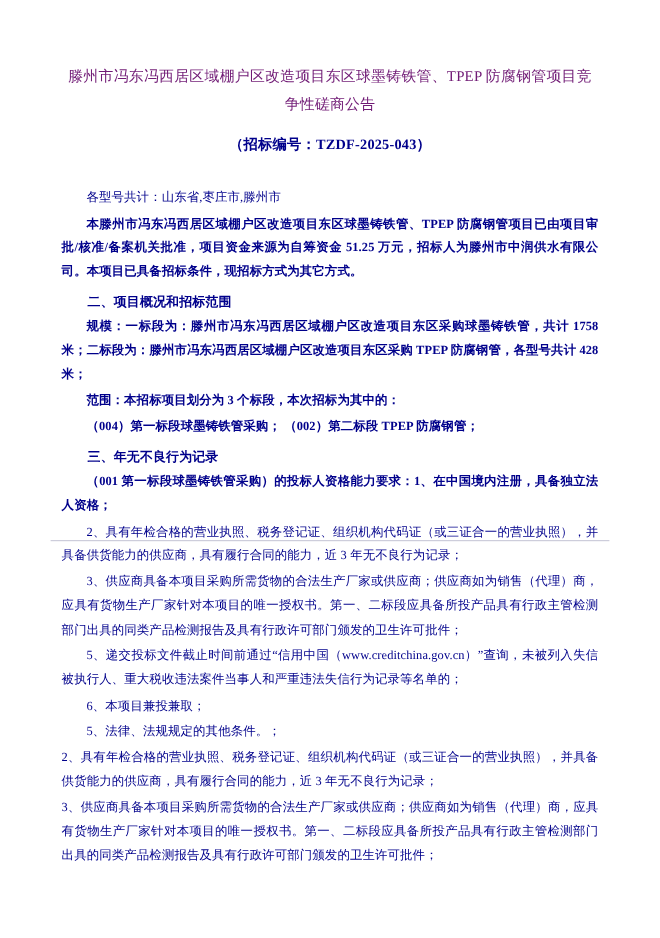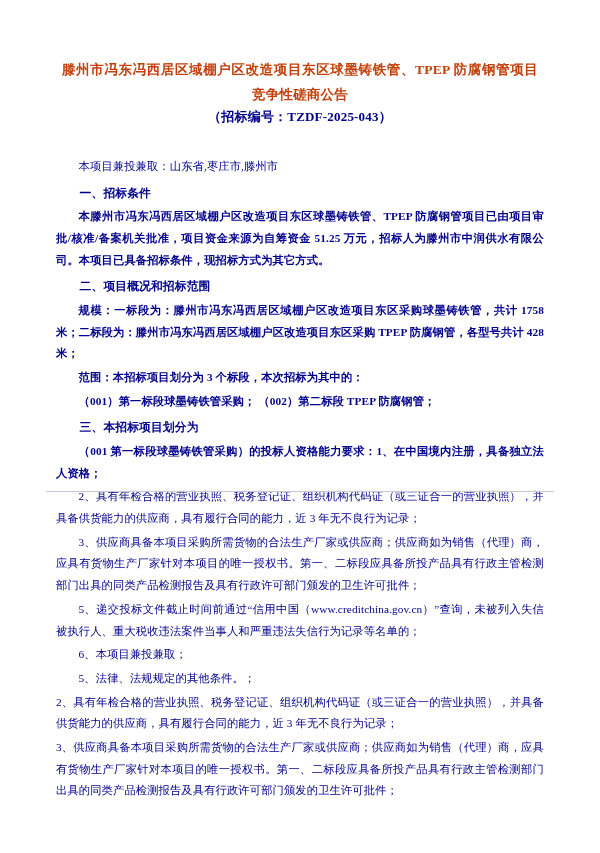--- a/index.html
+++ b/index.html
@@ -16,32 +16,33 @@
   }
   .page {
     position: relative;
     width: 600px;
     height: 853px;
     box-sizing: border-box;
     padding: 46px 56px 0 56px;
   }
   .doc-title {
     font-size: 13.5px;
-    font-weight: bold;
+    font-weight: normal;
     line-height: 1.85;
     text-align: justify;
     text-align-last: center;
     letter-spacing: 0.2px;
     margin: 12px 6px 0 6px;
-    color: #c2410c;
+    color: #701a75;
   }
   .doc-subtitle {
     font-size: 13px;
     font-weight: bold;
     text-align: center;
+    margin-top: 14px;
     letter-spacing: 0.2px;
   }
   .body-block {
     margin-top: 30px;
   }
   p {
     margin: 0 0 2px 0;
     font-size: 11.3px;
     line-height: 1.92;
     text-align: justify;
@@ -76,31 +77,30 @@
 </head>
 <body>
 
 <div class="page">
 
   <div class="doc-title">滕州市冯东冯西居区域棚户区改造项目东区球墨铸铁管、TPEP 防腐钢管项目竞争性磋商公告</div>
   <div class="doc-subtitle">（招标编号：TZDF-2025-043）</div>
 
   <div class="body-block">
 
-    <p class="meta-line">本项目兼投兼取：山东省,枣庄市,滕州市</p>
+    <p class="meta-line">各型号共计：山东省,枣庄市,滕州市</p>
 
-    <p class="heading">一、招标条件</p>
     <p class="indent2">本滕州市冯东冯西居区域棚户区改造项目东区球墨铸铁管、TPEP 防腐钢管项目已由项目审批/核准/备案机关批准，项目资金来源为自筹资金 51.25 万元，招标人为滕州市中润供水有限公司。本项目已具备招标条件，现招标方式为其它方式。</p>
 
     <p class="heading">二、项目概况和招标范围</p>
     <p class="indent2">规模：一标段为：滕州市冯东冯西居区域棚户区改造项目东区采购球墨铸铁管，共计 1758 米；二标段为：滕州市冯东冯西居区域棚户区改造项目东区采购 TPEP 防腐钢管，各型号共计 428 米；</p>
     <p class="indent2">范围：本招标项目划分为 3 个标段，本次招标为其中的：</p>
-    <p class="indent2">（001）第一标段球墨铸铁管采购；  （002）第二标段 TPEP 防腐钢管；</p>
+    <p class="indent2">（004）第一标段球墨铸铁管采购；  （002）第二标段 TPEP 防腐钢管；</p>
 
-    <p class="heading">三、本招标项目划分为</p>
+    <p class="heading">三、年无不良行为记录</p>
     <p class="indent2">（001 第一标段球墨铸铁管采购）的投标人资格能力要求：1、在中国境内注册，具备独立法人资格；</p>
     <p style="text-indent:2em;">2、具有年检合格的营业执照、税务登记证、组织机构代码证（或三证合一的营业执照），并具备供货能力的供应商，具有履行合同的能力，近 3 年无不良行为记录；</p>
     <p style="text-indent:2em;">3、供应商具备本项目采购所需货物的合法生产厂家或供应商；供应商如为销售（代理）商，应具有货物生产厂家针对本项目的唯一授权书。第一、二标段应具备所投产品具有行政主管检测部门出具的同类产品检测报告及具有行政许可部门颁发的卫生许可批件；</p>
     <p style="text-indent:2em;">5、递交投标文件截止时间前通过“信用中国（www.creditchina.gov.cn）”查询，未被列入失信被执行人、重大税收违法案件当事人和严重违法失信行为记录等名单的；</p>
     <p style="text-indent:2em;">6、本项目兼投兼取；</p>
     <p style="text-indent:2em;">5、法律、法规规定的其他条件。；</p>
     <p>2、具有年检合格的营业执照、税务登记证、组织机构代码证（或三证合一的营业执照），并具备供货能力的供应商，具有履行合同的能力，近 3 年无不良行为记录；</p>
     <p>3、供应商具备本项目采购所需货物的合法生产厂家或供应商；供应商如为销售（代理）商，应具有货物生产厂家针对本项目的唯一授权书。第一、二标段应具备所投产品具有行政主管检测部门出具的同类产品检测报告及具有行政许可部门颁发的卫生许可批件；</p>
 
   </div>

